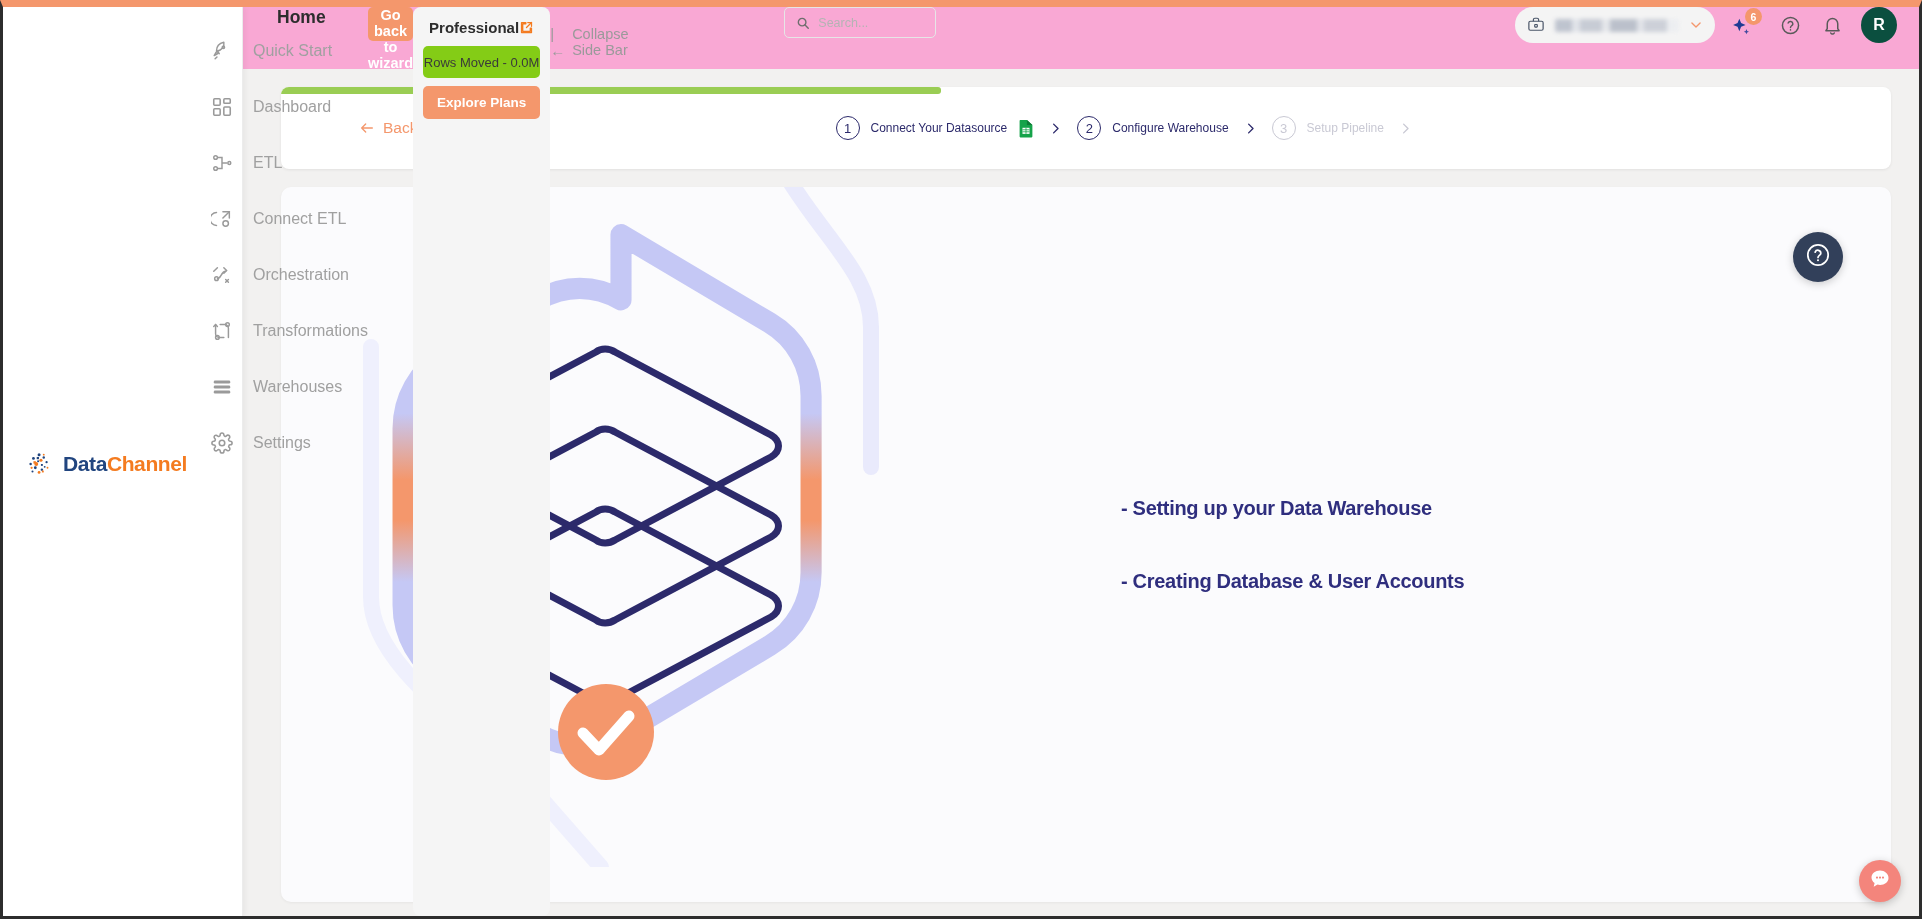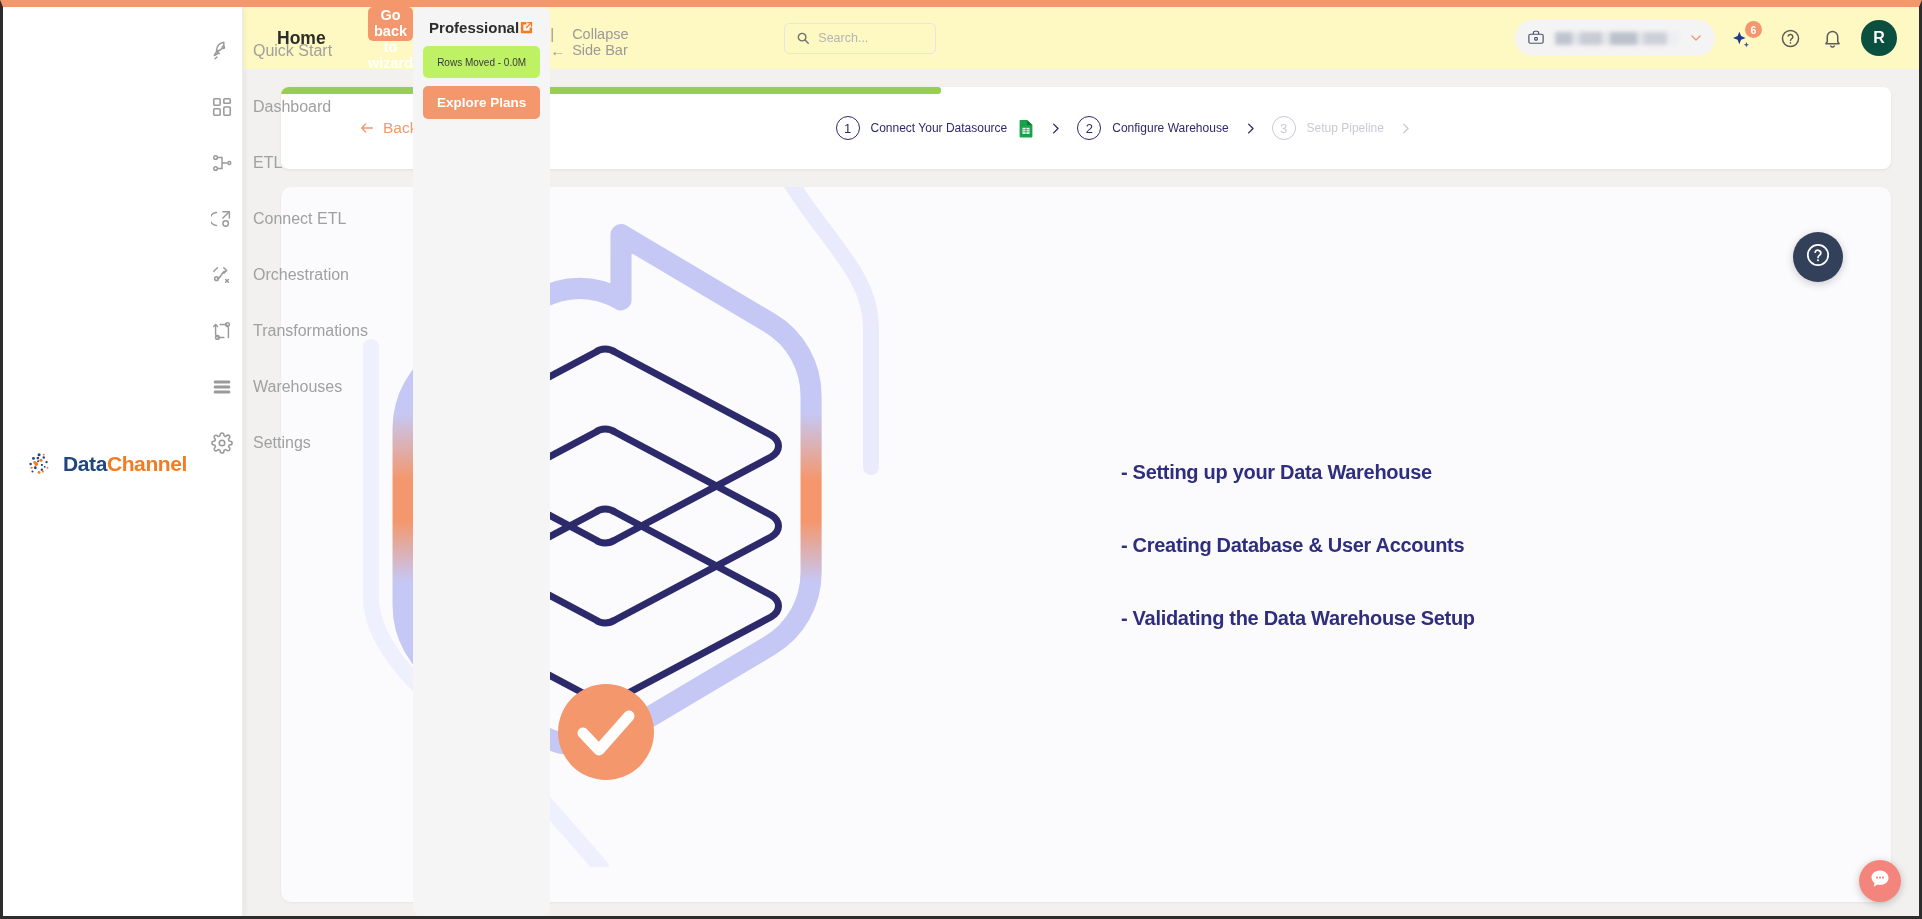--- a/index.html
+++ b/index.html
@@ -78,23 +78,23 @@
     border-radius: 8px;
     padding: 12px 10px 12px 10px;
   }
   .plan-head {
     display: flex; align-items: center; justify-content: space-between;
     padding: 0 6px 10px 6px;
   }
   .plan-name { font-size: 15px; font-weight: bold; color: #2d2d2d; }
   .ext-icon { width: 15px; height: 15px; color: #f47b20; cursor: pointer; }
   .rows-moved {
-    background: #bef264; border-radius: 5px;
+    background: #84cc16; border-radius: 5px;
     height: 32px; display: flex; align-items: center; justify-content: center;
-    font-size: 10px; color: #3a3a3a;
+    font-size: 13px; color: #3a3a3a;
   }
   .explore-btn {
     margin-top: 8px;
     width: 100%; height: 33px;
     background: #f4976c; color: #fff;
     border: none; border-radius: 5px;
     font-size: 13.5px; font-weight: bold;
     font-family: inherit;
     cursor: pointer;
   }
@@ -110,22 +110,22 @@
   
   .main {
     flex: 1 1 auto;
     display: flex; flex-direction: column;
     background: #f2f1f0;
     min-width: 0;
   }
   .topbar {
     height: 62px;
     flex: 0 0 62px;
-    background: #fef9c3;
-    display: flex; align-items: center;
+    background: #f9a8d4;
+    display: flex; align-items: flex-start;
     padding: 0 22px 0 34px;
     position: relative;
     z-index: 4;
   }
   .page-title { font-size: 17.5px; font-weight: bold; color: #2d2d2d; }
   .topbar-mid { flex: 1 1 auto; display: flex; justify-content: center; }
   .search-box {
     width: 152px; height: 31px;
     border: 1px solid #e6e6e6; border-radius: 5px;
     display: flex; align-items: center; gap: 8px;
@@ -619,21 +619,20 @@
             </g>
 
             <circle cx="255" cy="565" r="48" fill="#f4976c"></circle>
             <path d="M232 566 l16 17 30 -34" stroke="#ffffff" stroke-width="11" fill="none" stroke-linecap="round" stroke-linejoin="round"></path>
           </svg>
         </div>
 
         <div class="bullets">
           <div class="bullet">- Setting up your Data Warehouse</div>
           <div class="bullet">- Creating Database &amp; User Accounts</div>
-          <div class="bullet">- Validating the Data Warehouse Setup</div>
         </div>
 
         <div class="help-fab">
           <span>
             <svg viewBox="0 0 24 24" fill="none" stroke="currentColor" stroke-width="1.6" stroke-linecap="round">
               <circle cx="12" cy="12" r="9.4"></circle>
               <path d="M9.4 9.3a2.7 2.7 0 015.2 1c0 1.8-2.6 2.2-2.6 3.9"></path>
               <circle cx="12" cy="16.9" r=".95" fill="currentColor" stroke="none"></circle>
             </svg>
           </span>

